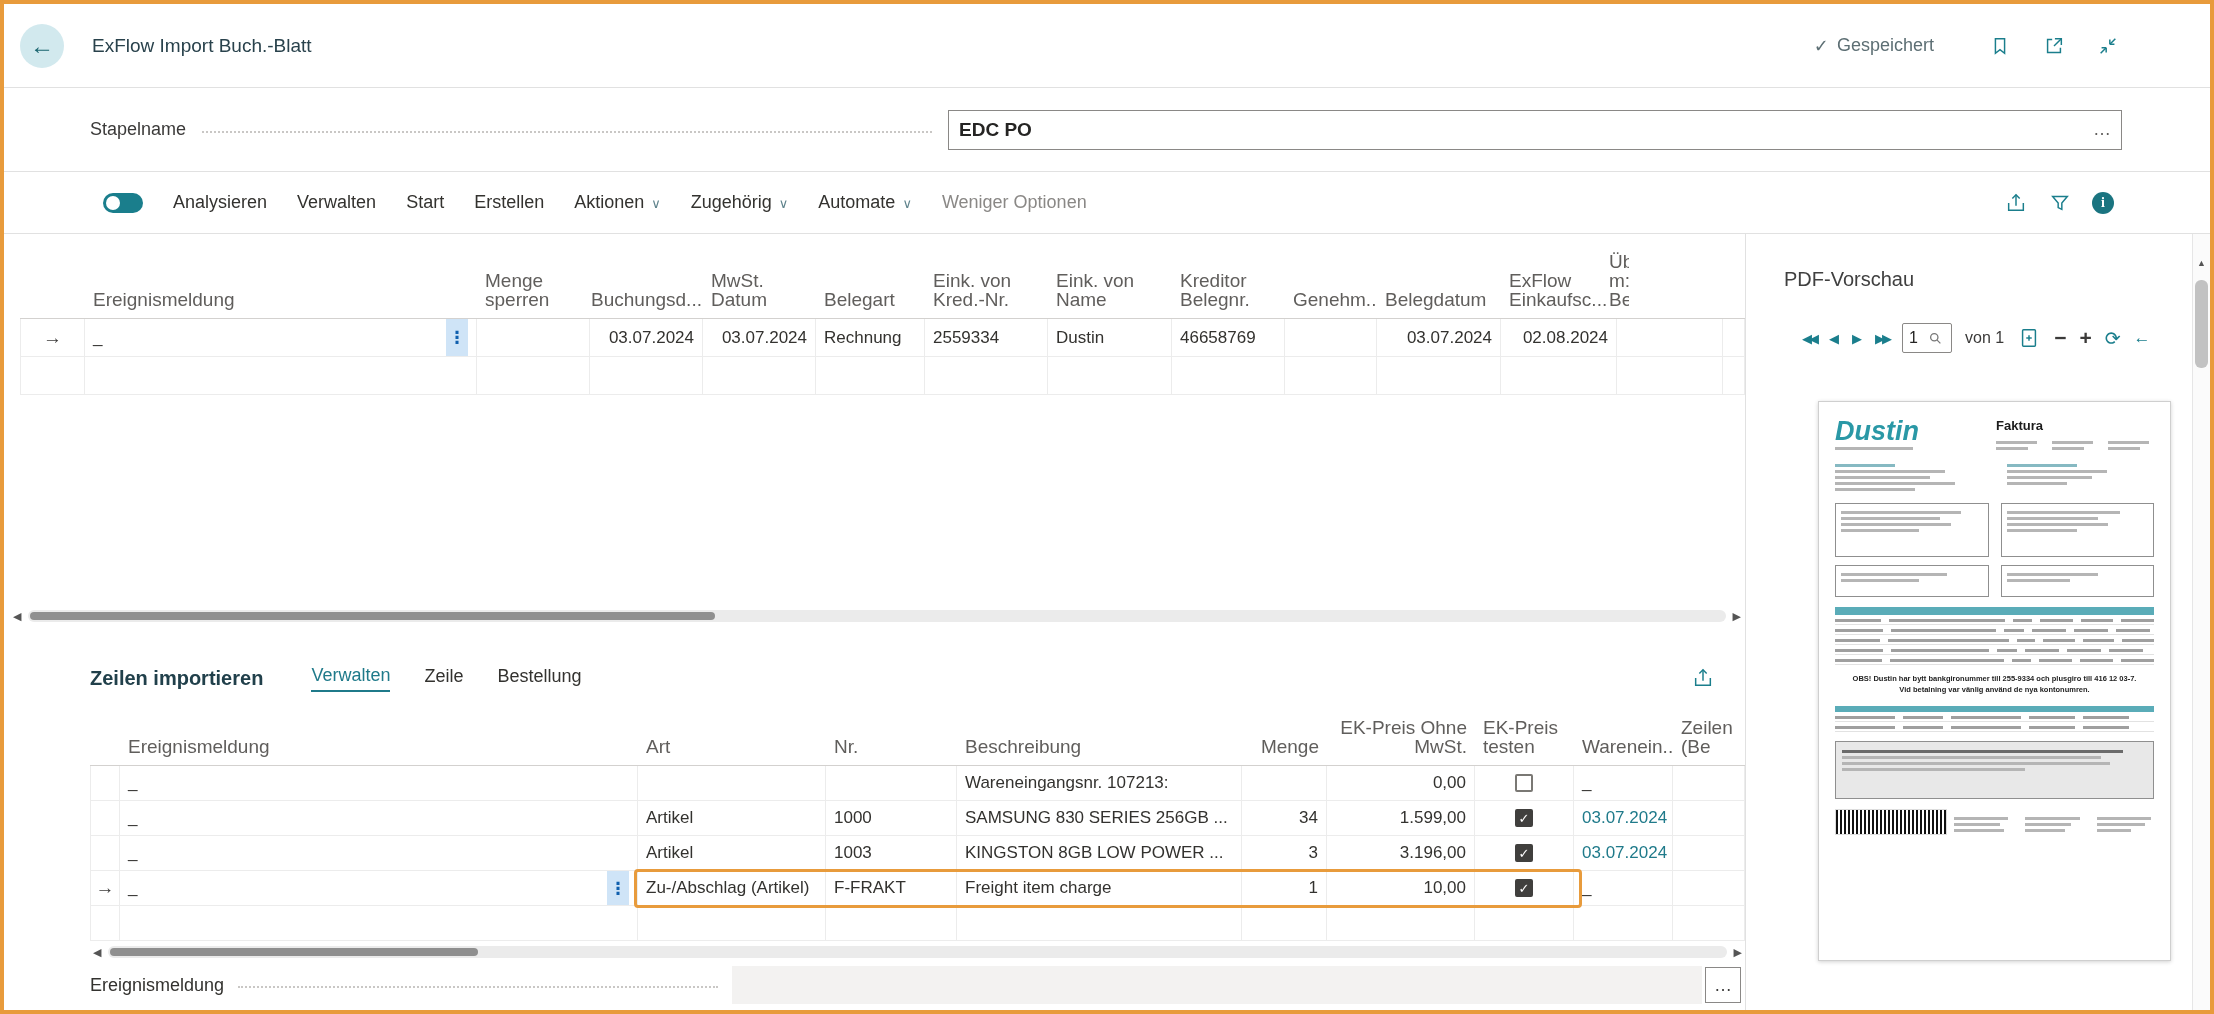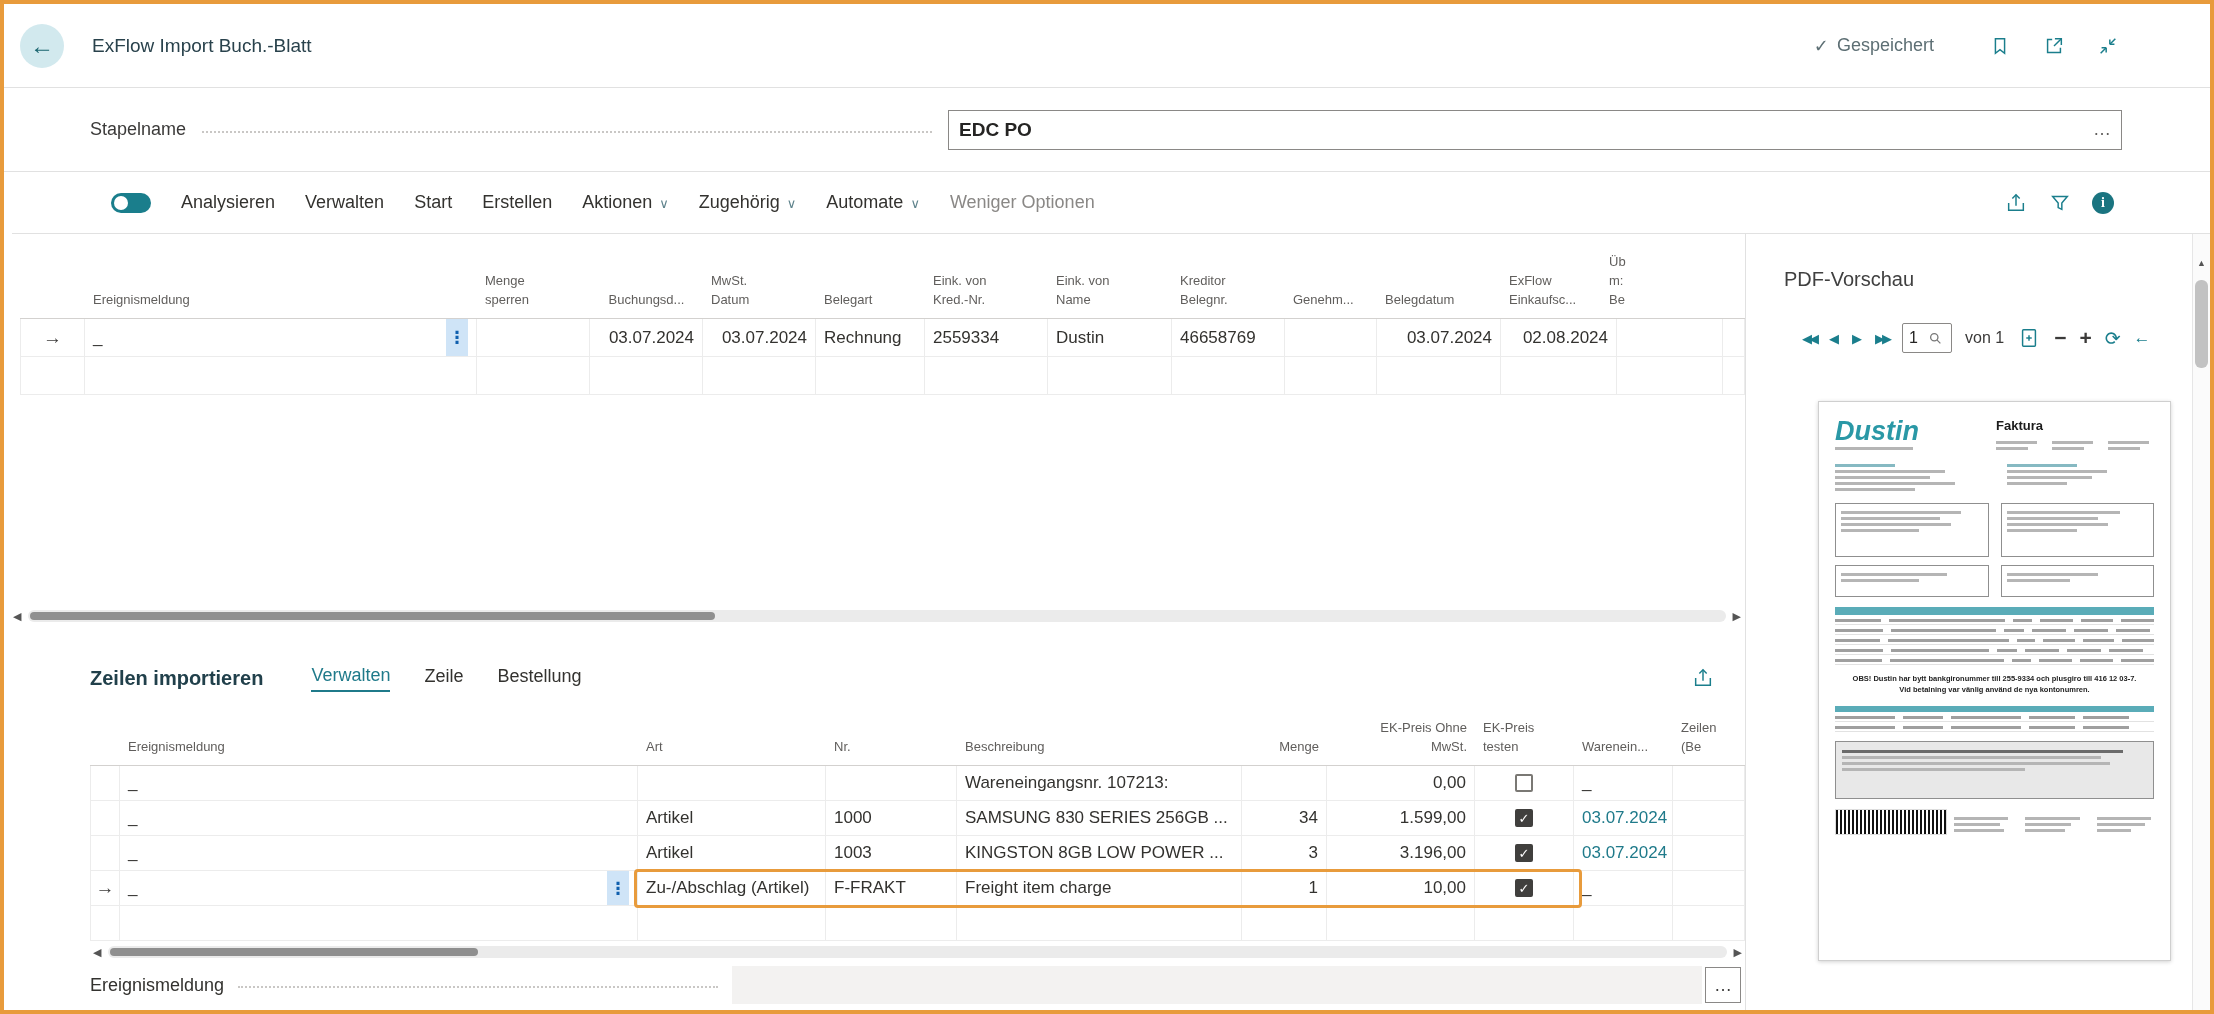--- a/index.html
+++ b/index.html
@@ -24,38 +24,38 @@
 
   
   .fieldrow{height:84px; display:flex; align-items:center; padding-left:86px; border-bottom:1px solid var(--border);}
   .f-label{font-size:18px; color:#3b3a39; white-space:nowrap;}
   .leader{flex:1; height:0; border-top:2px dotted #c9c7c5; margin:0 16px; transform:translateY(2px);}
   .f-input{width:1174px; height:40px; border:1px solid #8a8886; display:flex; align-items:center; margin-right:88px; background:#fff;}
   .f-input input{flex:1; border:none; outline:none; font-family:inherit; font-size:19px; font-weight:600; color:#252423; padding:0 10px; background:transparent;}
   .f-more{padding:0 10px; color:#605e5c; font-size:18px; cursor:pointer;}
 
   
-  .actionbar{height:62px; display:flex; align-items:center; gap:30px; padding-left:99px; border-bottom:1px solid var(--border); position:relative;margin-left:8px;}
+  .actionbar{height:62px; display:flex; align-items:center; gap:30px; padding-left:99px; border-bottom:1px solid var(--border); position:relative;}
   .toggle{width:40px; height:20px; border-radius:10px; background:var(--teal); position:relative; cursor:pointer; flex:0 0 auto;}
   .toggle .knob{position:absolute; left:3px; top:3px; width:14px; height:14px; border-radius:50%; background:#fff;}
   .abar-item{font-size:18px; color:#33322f; cursor:pointer; white-space:nowrap;}
   .abar-item .chev{color:#5f838c; font-size:13px; margin-left:7px;}
   .abar-item.dim{color:#8a8886;}
   .abar-icons{position:absolute; right:96px; display:flex; align-items:center; gap:20px;}
   .infocircle{width:22px; height:22px; border-radius:50%; background:#1a7480; color:#fff; font-size:14px; font-weight:700;
               display:flex; align-items:center; justify-content:center; font-family:"Liberation Serif",serif; cursor:pointer;}
 
   
   .content{display:flex; height:778px;}
   .left-pane{position:relative; width:1741px; overflow:hidden;}
 
   
   .mg{position:absolute; left:0; top:0; width:1741px;}
   .mg-headers{display:flex; margin-left:16px; height:85px; border-bottom:1px solid #d3d1cf;}
-  .hcell{display:flex; flex-direction:column; justify-content:flex-end; padding:0 8px 9px 8px; font-size:13px; color:var(--muted); line-height:19px; overflow:hidden; white-space:nowrap; cursor:pointer;}
+  .hcell{display:flex; flex-direction:column; justify-content:flex-end; padding:0 8px 9px 8px; font-size:19px; color:var(--muted); line-height:19px; overflow:hidden; white-space:nowrap; cursor:pointer;}
   .mg-row{display:flex; margin-left:16px; height:38px; border-bottom:1px solid var(--gridline);}
   .cell{border-right:1px solid var(--gridline); font-size:17px; color:#33322f; display:flex; align-items:center; padding:0 8px; overflow:hidden; white-space:nowrap; cursor:pointer;}
   .cell.first{border-left:1px solid var(--gridline);}
   .r{justify-content:flex-end;}
   .ctr{justify-content:center;}
   .c-arrow{width:65px;} .c-ereig{width:392px;} .c-beleg{width:113px;} .c-buch{width:113px;align-items:center;}
   .c-mwst{width:113px;} .c-bart{width:109px;} .c-kred{width:123px;} .c-name{width:124px;}
   .c-kbel{width:113px;} .c-gen{width:92px;} .c-bdat{width:124px;} .c-faell{width:116px;}
   .c-exf{width:106px;} .c-ueb{width:22px; padding:0 2px 9px 2px;}
   .rowarrow{color:#3b3a39; font-size:19px;}

